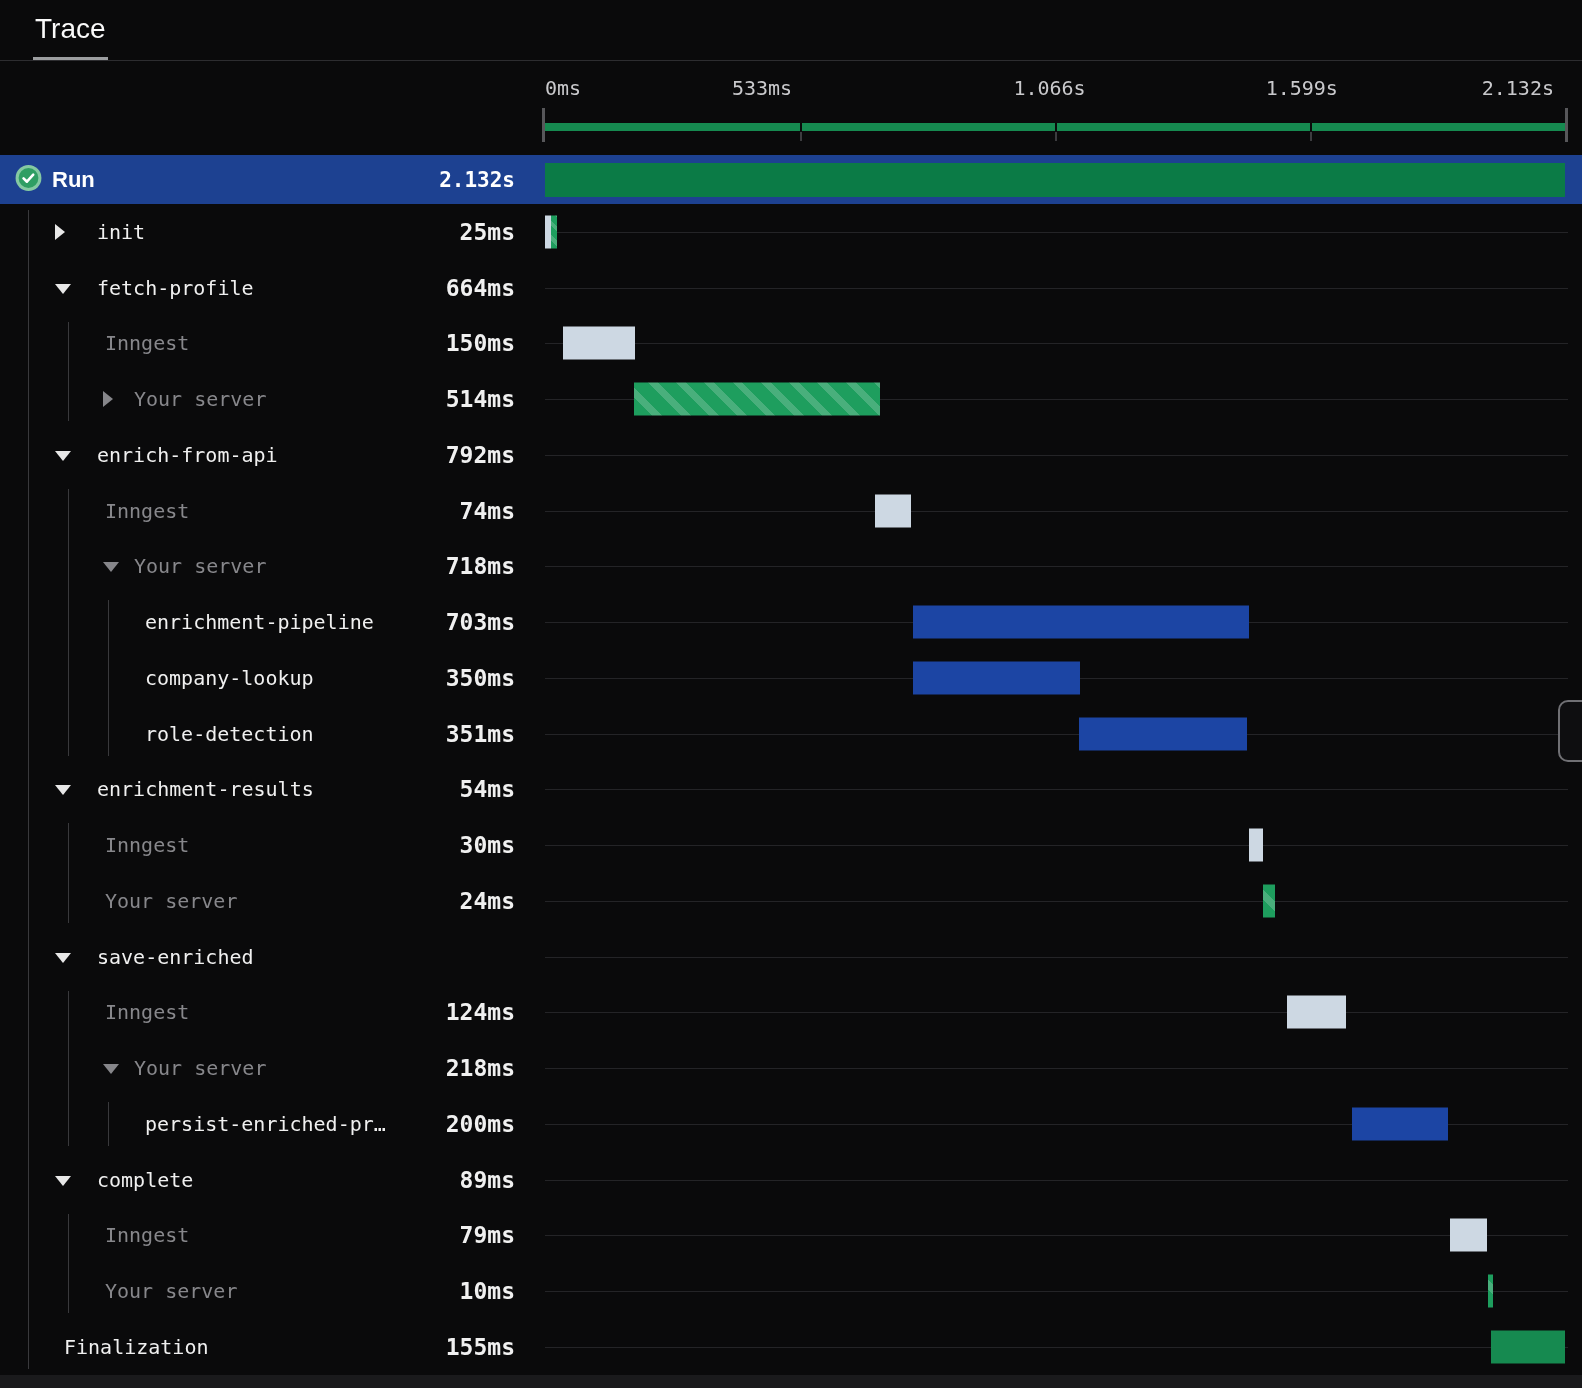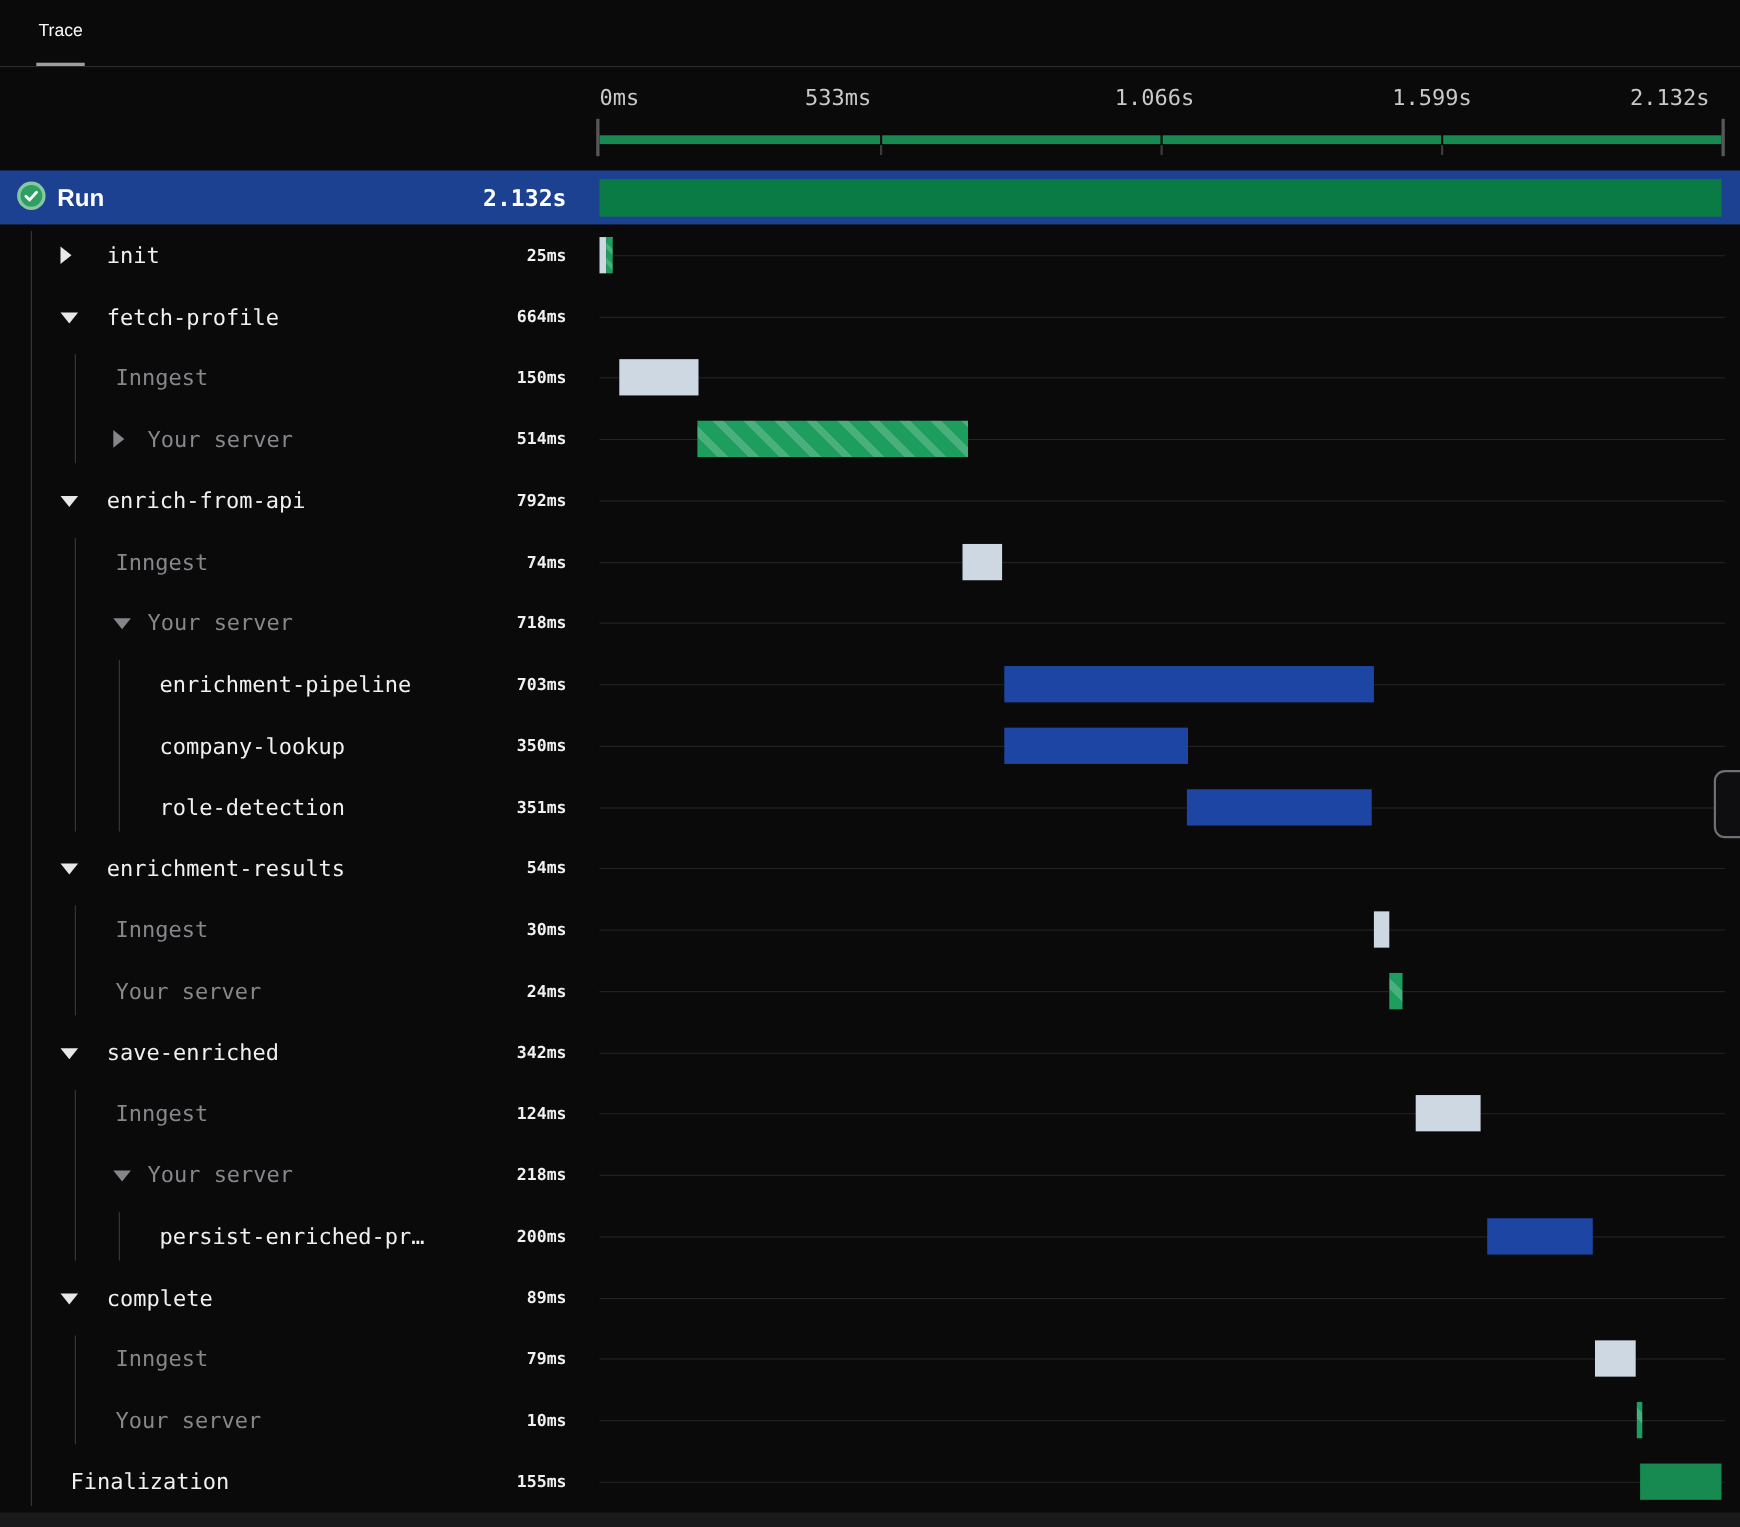--- a/index.html
+++ b/index.html
@@ -12,21 +12,21 @@
     color:#f0f0f0;
   }
   .tabbar {
     height:61px;
     border-bottom:1px solid #2d2d30;
     display:flex; align-items:stretch;
     padding-left:33px;
   }
   .tab {
     font-family:"Liberation Sans",sans-serif;
-    font-size:16px; font-weight:500; color:#fafafa;
+    font-size:28px; font-weight:500; color:#fafafa;
     display:flex; align-items:center;
     border-bottom:3px solid #9c9ea0;
     padding:0 2px; cursor:pointer;
   }
   .axis-area { position:relative; height:94px; }
   .axis-tick-label {
     position:absolute; top:15px;
     font-size:20px; color:#c9c9cc; white-space:nowrap;
   }
   .mm-tick { position:absolute; top:47px; width:3px; height:34px; background:#57575a; }
@@ -54,21 +54,21 @@
   .chev.right { margin-top:-8px; border-top:8px solid transparent; border-bottom:8px solid transparent; border-left:10px solid #e8e8e8; }
   .chev.muted.down  { border-top-color:#86868a; }
   .chev.muted.right { border-left-color:#86868a; }
   .row-label {
     position:absolute; top:50%; transform:translateY(-50%);
     font-size:20px; font-weight:500; color:#f0f0f0; white-space:pre;
   }
   .row-label.muted { color:#87878b; font-weight:400; }
   .row-duration {
     position:absolute; left:0; width:515px; top:50%; transform:translateY(-50%);
-    text-align:right; font-size:15px; font-weight:bold; color:#f0f0f0;
+    text-align:right; font-size:23px; font-weight:bold; color:#f0f0f0;
   }
   .bar { position:absolute; top:50%; transform:translateY(-50%); height:33px; cursor:pointer; }
   .bar.light { background:#cdd8e3; }
   .bar.blue  { background:#1c45a4; }
   .bar.green { background:#168a50; }
   .bar.hatched {
     background:repeating-linear-gradient(45deg,#1e9e5e 0px,#1e9e5e 13px,#49af7c 13px,#49af7c 20px);
   }
   .bar.split { display:flex; }
   .bar.split .half-light { width:50%; height:100%; background:#cdd8e3; }
@@ -206,21 +206,20 @@
     <div class="row">
       <div class="row-line"></div>
       <span class="row-label muted" style="left: 105px;">Your server</span>
       <span class="row-duration">24ms</span>
       <div class="bar hatched" style="left: 1263.11px; width: 11.4822px;"></div>
     </div>
     <div class="row">
       <div class="row-line"></div>
       <span class="chev down" style="left: 55px;"></span>
       <span class="row-label" style="left: 97px;">save-enriched</span>
-      <span class="row-duration">342ms</span>
     </div>
     <div class="row">
       <div class="row-line"></div>
       <span class="row-label muted" style="left: 105px;">Inngest</span>
       <span class="row-duration">124ms</span>
       <div class="bar light" style="left: 1287.04px; width: 59.3246px;"></div>
     </div>
     <div class="row">
       <div class="row-line"></div>
       <span class="chev down muted" style="left: 103px;"></span>

